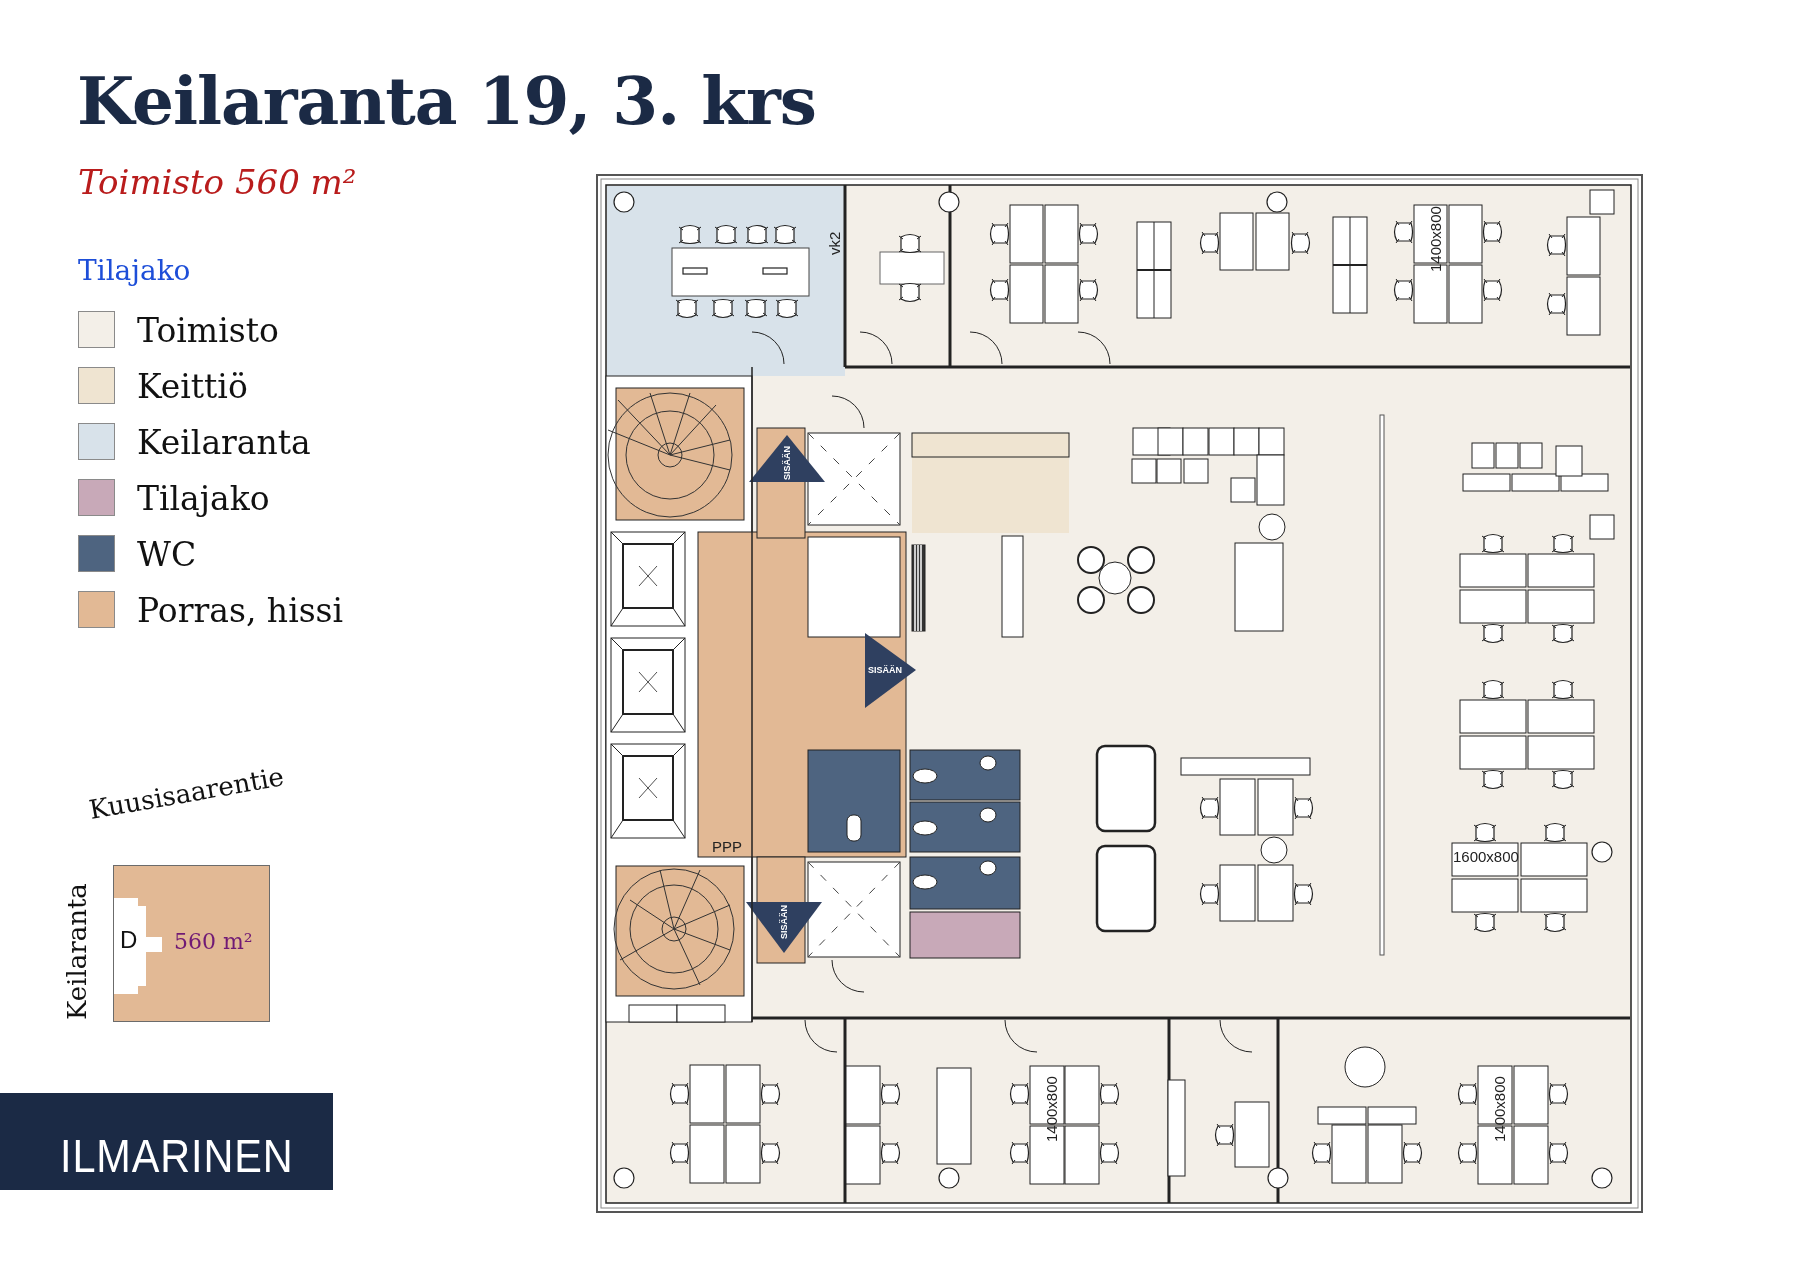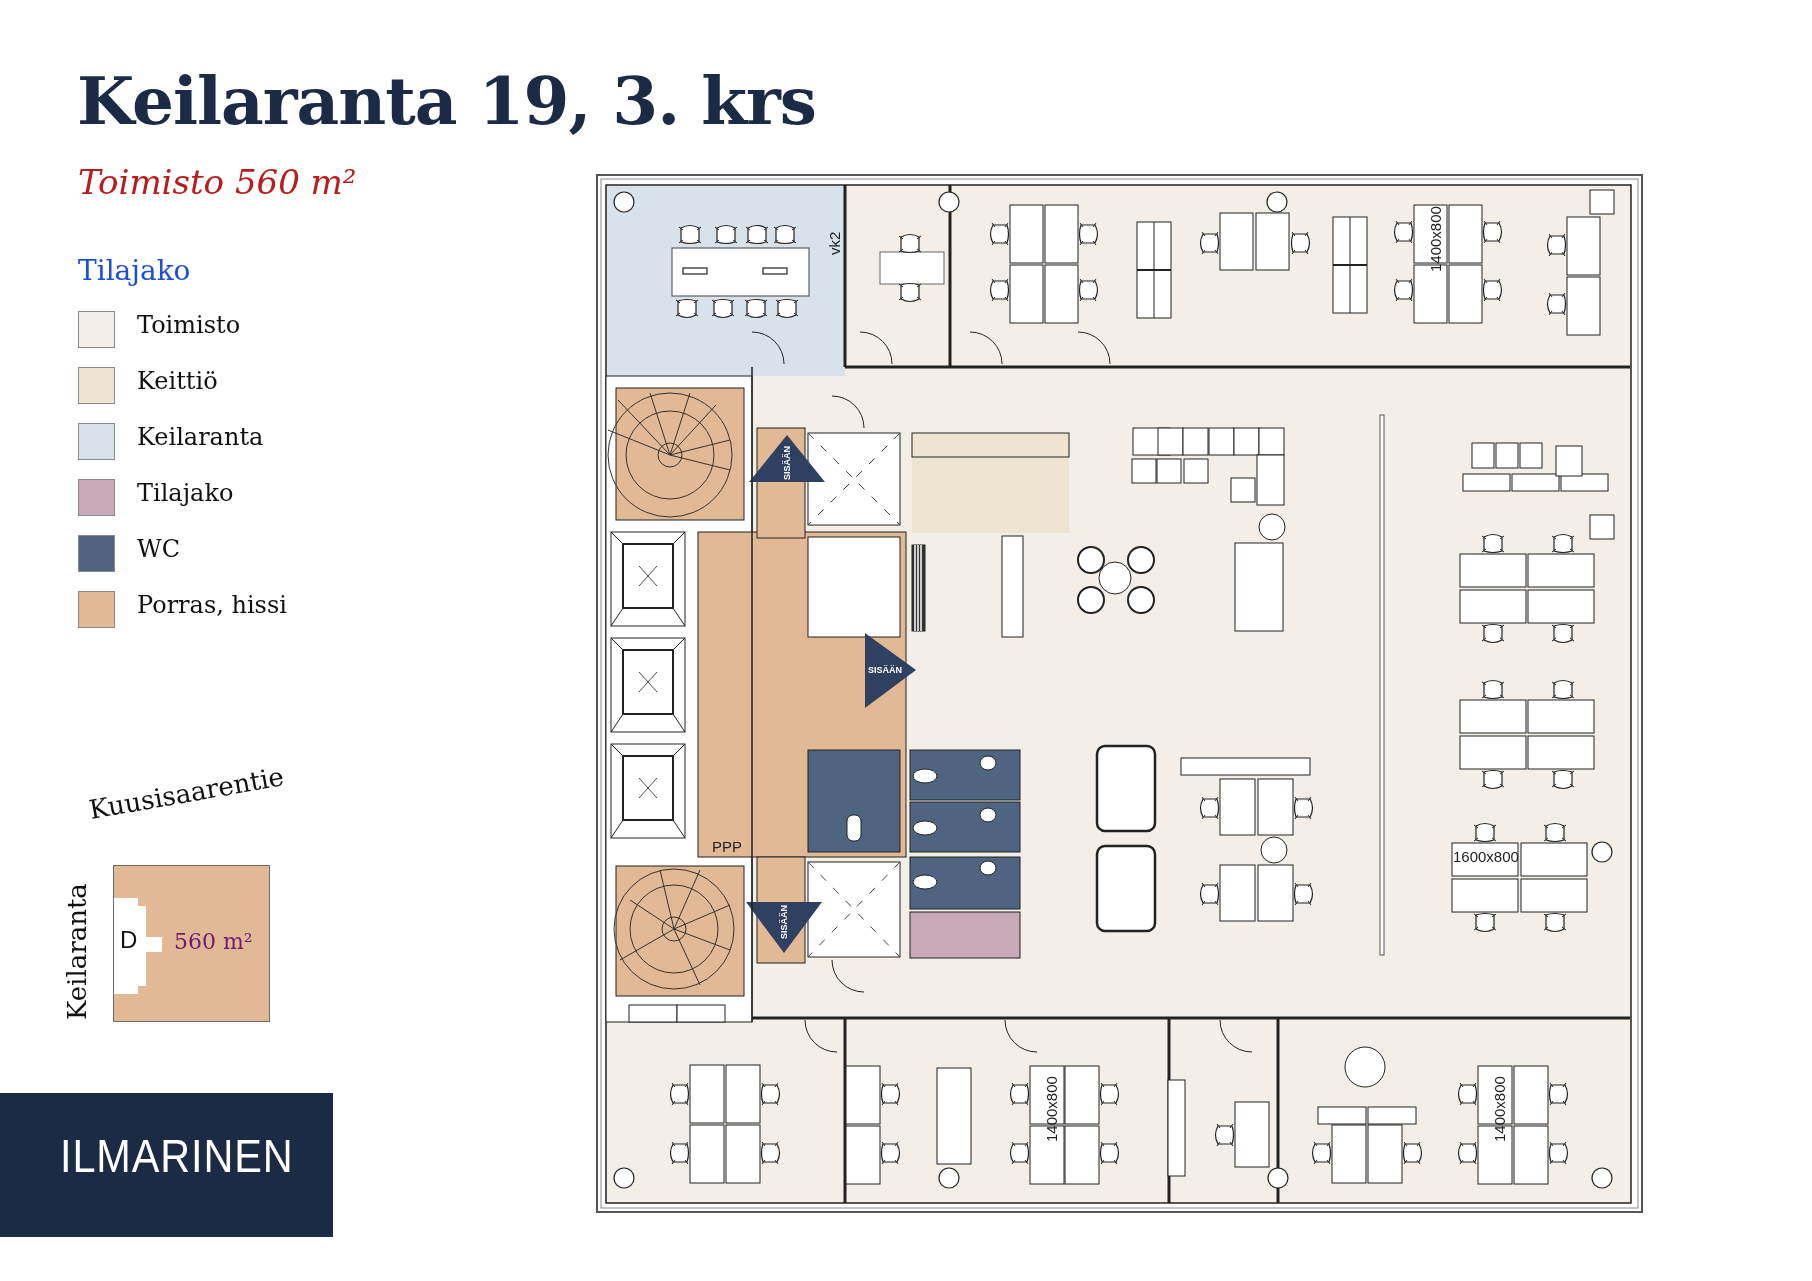--- a/index.html
+++ b/index.html
@@ -3,28 +3,28 @@
 <meta charset="utf-8">
 <style>
   html, body { margin:0; padding:0; background:#ffffff; }
   body { width:1812px; height:1281px; position:relative; overflow:hidden; font-family:"DejaVu Serif", serif; }
   .title { position:absolute; left:77px; top:62px; font-family:"DejaVu Serif", serif; font-weight:bold; font-size:66px; color:#1b2a45; letter-spacing:-1px; white-space:nowrap; }
   .subtitle { position:absolute; left:78px; top:162px; font-size:34px; color:#b91c1c; white-space:nowrap;font-style:italic; }
   .legend-title { position:absolute; left:78px; top:254px; font-size:28px; color:#1d4ed8; }
   .legend { position:absolute; left:78px; top:311px; }
   .legend-item { position:relative; height:56px; }
   .swatch { position:absolute; left:0; top:0; width:37px; height:37px; border:1px solid #8a8a8a; box-sizing:border-box; }
-  .legend-label { position:absolute; left:59px; top:0px; font-size:24px; color:#111; white-space:nowrap; }
+  .legend-label { position:absolute; left:59px; top:0px; font-size:33px; color:#111; white-space:nowrap; }
   .keymap-road-top { position:absolute; left:92px; top:795px; font-size:26px; color:#111; transform:rotate(-10deg); transform-origin:left bottom; white-space:nowrap; }
   .keymap-road-left { position:absolute; left:62px; top:1020px; font-size:26px; color:#111; transform:rotate(-90deg); transform-origin:left top; white-space:nowrap; }
   .keymap { position:absolute; left:113px; top:865px; width:157px; height:157px; background:#e2b995; border:1px solid #6b6b6b; box-sizing:border-box; }
   .keymap-notch { position:absolute; background:#fff; }
   .keymap-d { position:absolute; left:6px; top:60px; font-family:"Liberation Sans", sans-serif; font-size:24px; color:#111; }
   .keymap-area { position:absolute; left:60px; top:63px; font-size:22px; color:#701a75; white-space:nowrap; }
-  .logo { position:absolute; left:0; top:1093px; width:333px; height:144px; background:#1b2a45; }
+  .logo { position:absolute; left:0; top:1093px; width:333px; height:97px; background:#1b2a45; }
   .logo-text { position:absolute; left:60px; top:36px; font-family:"Liberation Sans", sans-serif; font-size:46px; color:#fff; letter-spacing:1px; font-weight:normal; transform:scaleX(0.9); transform-origin:left center; }
   .plan { position:absolute; left:0; top:0; }
   .sisaan { font-family:"Liberation Sans", sans-serif; font-weight:bold; font-size:9px; fill:#fff; }
   .dim { font-family:"Liberation Sans", sans-serif; font-size:15px; fill:#222; }
 </style>
 </head>
 <body>
 
 <div class="title">Keilaranta 19, 3. krs</div>
 <div class="subtitle">Toimisto 560 m²</div>

